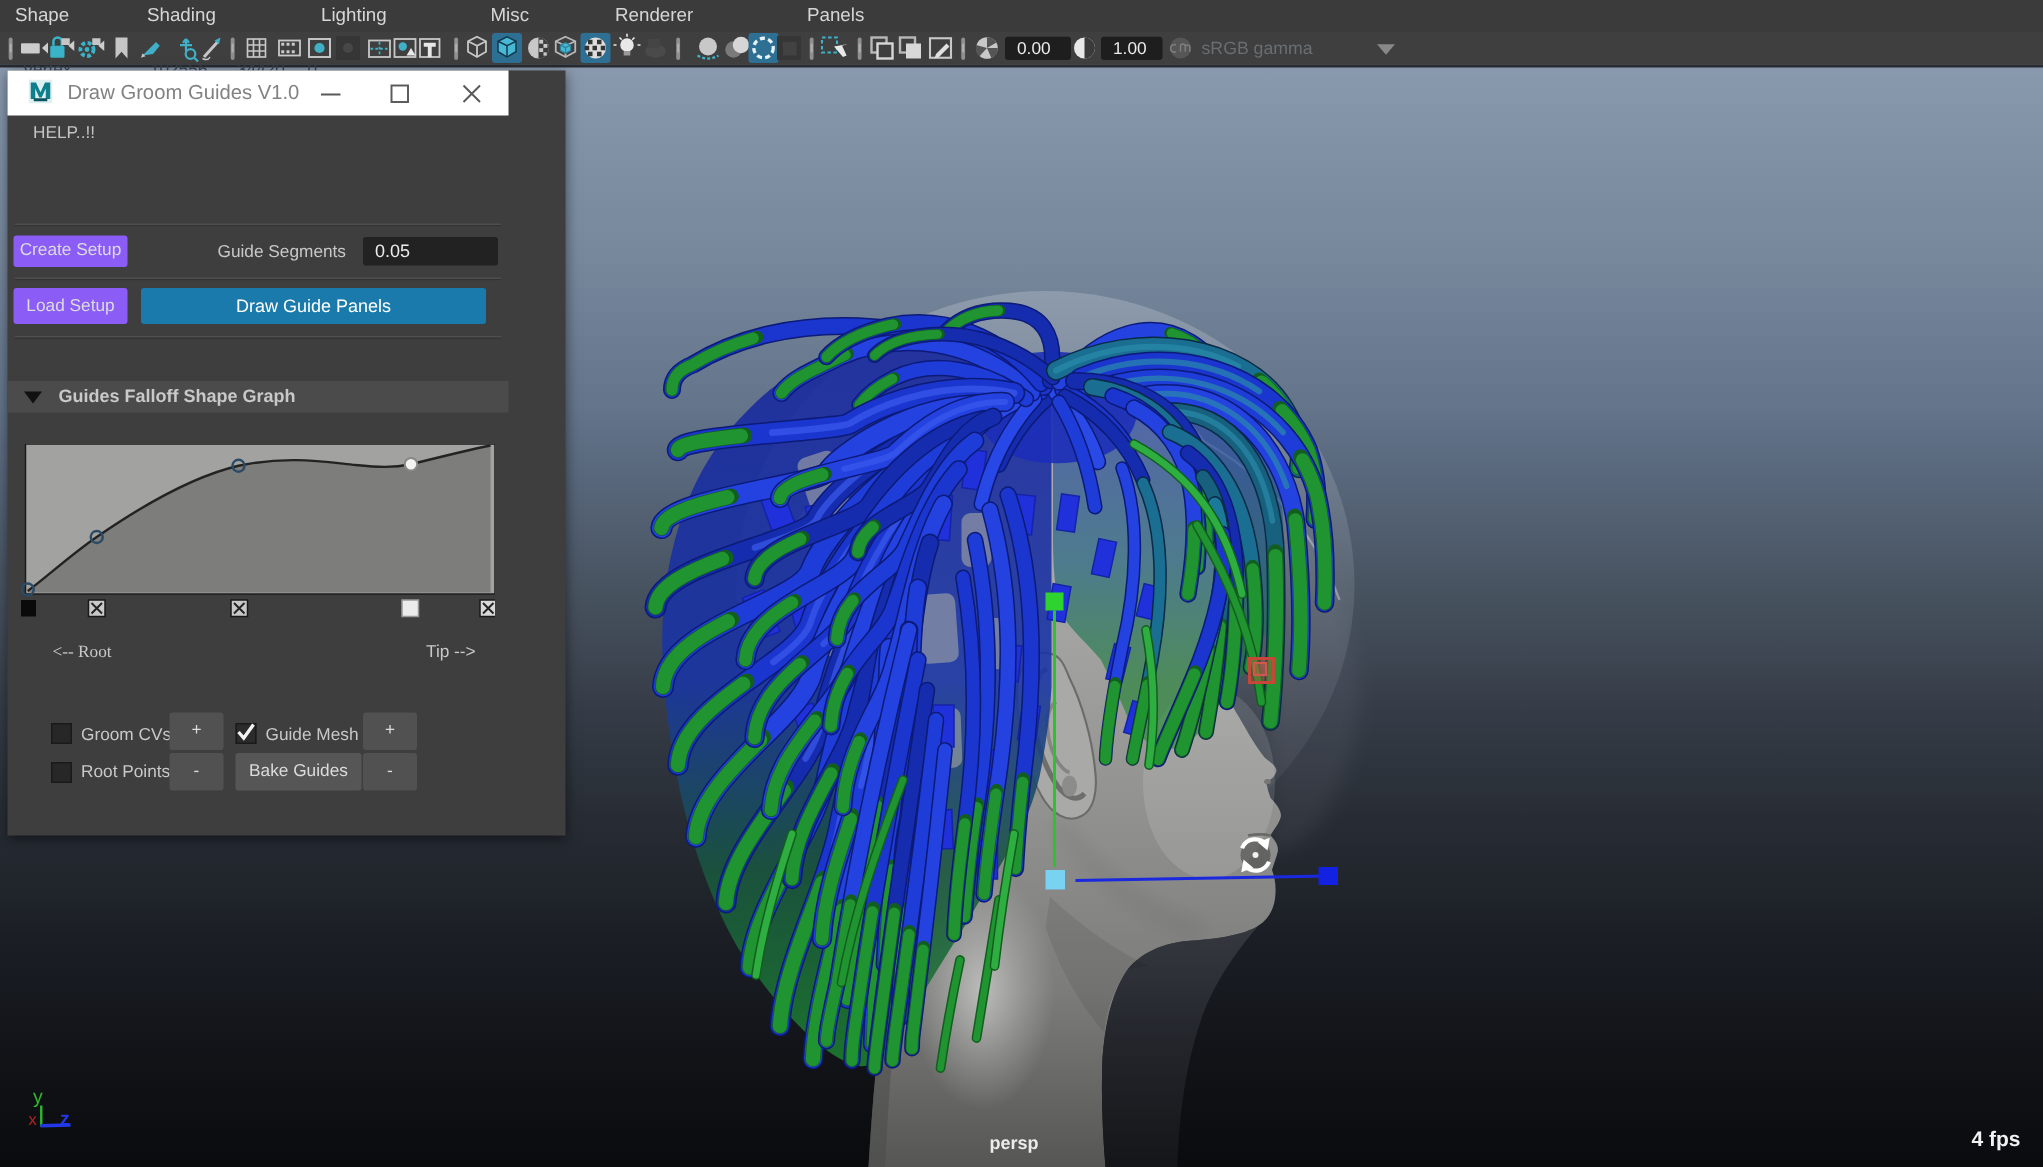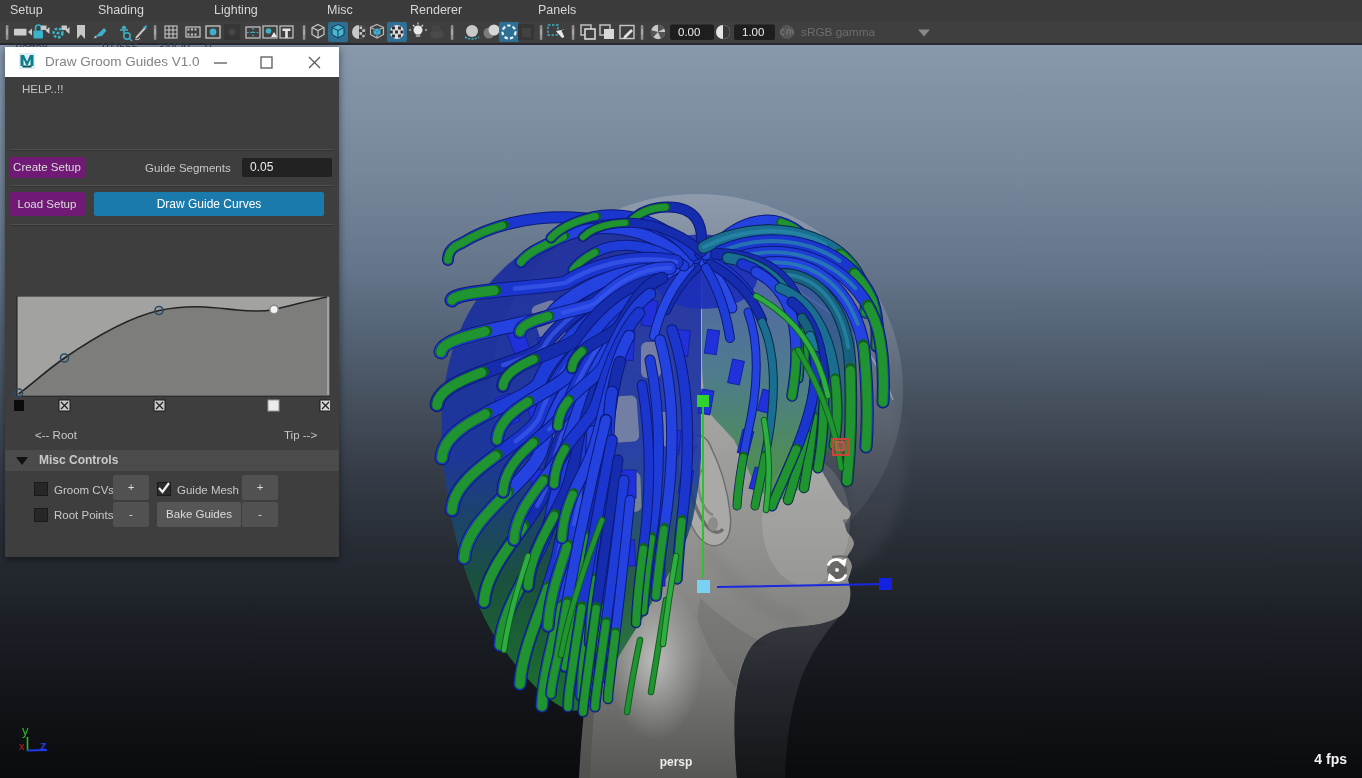--- a/index.html
+++ b/index.html
@@ -10,30 +10,30 @@
   #iconbar{position:absolute;left:0;top:21px;width:1362px;height:22px;background:#3f3f3f;}
   #viewport{position:absolute;left:0;top:43px;width:1362px;height:735px;
     background:linear-gradient(to bottom,
       #8a99ad 0%, #8495aa 4%, #76879c 18%, #64748a 31%, #57667a 38%,
       #47525f 48%, #363d48 58%, #282d35 68%, #1b1f25 79%, #121419 89%, #0a0b0d 100%);}
   #vpsvg{position:absolute;left:0;top:0;}
   #hudrow{position:absolute;left:0;top:40px;width:700px;height:14px;
     font-size:11.5px;color:#38404e;}
   #hudrow b{position:absolute;top:1px;font-weight:normal;}
   
-  #dlg{position:absolute;left:5px;top:47px;width:334px;height:510px;
+  #dlg{position:absolute;left:5px;top:47px;width:372px;height:510px;
        background:#3e3e3e;box-shadow:0 2px 8px rgba(0,0,0,.5);}
   #dlgtitle{position:absolute;left:0;top:0;width:334px;height:30px;background:#ffffff;}
   #dlgtitle .ttl{position:absolute;left:40px;top:7px;font-size:13.5px;color:#828282;}
   .winbtn{position:absolute;top:0;width:30px;height:30px;color:#555;}
   #helplbl{position:absolute;left:17px;top:36px;font-size:11.5px;color:#c4c4c4;}
   #banner{position:absolute;left:9px;top:57px;width:316px;height:23px;background:#5c6a66;
     color:#dfe3e1;font-size:12px;text-align:center;line-height:23px;}
   .sep{position:absolute;height:1px;background:#4f4f4f;border-bottom:1px solid #333;}
-  .btn{position:absolute;background:#701a75;color:#dcdcdc;font-size:11.5px;
+  .btn{position:absolute;background:#8b5cf6;color:#dcdcdc;font-size:11.5px;
        text-align:center;border-radius:2px;}
   .lbl{position:absolute;color:#c8c8c8;font-size:11.5px;}
   .field{position:absolute;background:#222222;color:#ececec;font-size:12px;border-radius:2px;}
   .sechdr{position:absolute;left:0px;width:334px;height:21px;background:#4b4b4b;}
   .sechdr .tri{position:absolute;left:11px;top:7px;width:0;height:0;
     border-left:6px solid transparent;border-right:6px solid transparent;border-top:8px solid #111;}
   .sechdr .st{position:absolute;left:34px;top:3px;font-size:12px;font-weight:bold;color:#c9c9c9;}
   .cbx{position:absolute;width:12px;height:12px;background:#272727;border:1px solid #1a1a1a;}
   #persp{position:absolute;left:636px;top:755px;width:80px;text-align:center;
      color:#ececec;font-size:12px;font-weight:bold;}
@@ -461,21 +461,21 @@
 </svg>
 
 <div id="hudrow">
   <b style="left:15px">Vertex</b>
     <b style="left:100px">102556</b>
   <b style="left:158px">34420</b>
     <b style="left:205px">0</b>
 </div>
 
 <div id="menubar">
-  <span style="left:10px">Setup</span>
+  <span style="left:10px">Shape</span>
   <span style="left:98px">Shading</span>
   <span style="left:214px">Lighting</span>
   <span style="left:327px">Misc</span>
   <span style="left:410px">Renderer</span>
   <span style="left:538px">Panels</span>
 </div>
 <div id="iconbar"><svg width="1362" height="22" viewBox="0 0 1362 22">
 <defs>
  <g id="sepg">
           <rect x="-1.2" y="4" width="2.6" height="15" rx="1.3" fill="#8f8f8f"></rect>
@@ -666,23 +666,27 @@
       </svg>
   </div>
   <div id="helplbl">HELP..!!</div>
 
   <div class="sep" style="left:5px;top:102px;width:324px"></div>
   <div class="btn" style="left:4px;top:110px;width:76px;height:21px;line-height:21px;">Create Setup</div>
   <div class="lbl" style="left:140px;top:115px;">Guide Segments</div>
   <div class="field" style="left:237px;top:111px;width:82px;height:19px;line-height:19px;padding-left:8px;">0.05</div>
   <div class="sep" style="left:5px;top:138px;width:324px"></div>
   <div class="btn" style="left:4px;top:145px;width:76px;height:24px;line-height:24px;">Load Setup</div>
-  <div class="btn" style="left:89px;top:145px;width:230px;height:24px;line-height:24px;background:#1a7aab;color:#fff;font-size:12px;">Draw Guide Curves</div>
+  <div class="btn" style="left:89px;top:145px;width:230px;height:24px;line-height:24px;background:#1a7aab;color:#fff;font-size:12px;">Draw Guide Panels</div>
   <div class="sep" style="left:5px;top:177px;width:324px"></div>
 
+  <div class="sechdr" style="top:207px;">
+      <div class="tri"></div>
+      <div class="st">Guides Falloff Shape Graph</div>
+    </div>
 
   <svg style="position:absolute;left:9px;top:249px" width="316" height="118" viewBox="0 0 316 118">
     <rect x="3" y="0" width="313" height="100" fill="#a2a2a0" stroke="#1c1c1c" stroke-width="1"></rect>
     <path d="M4.5,98 C18,88 33,74 50.5,62 C78,43 113,22 145,14.5 C178,7.5 203,12 223,14 C238,15.5 248,16 260,13.5 C278,9 298,4 313,1 L313,99 L4.5,99 Z" fill="#7d7d7b"></path>
     <path d="M4.5,98 C18,88 33,74 50.5,62 C78,43 113,22 145,14.5 C178,7.5 203,12 223,14 C238,15.5 248,16 260,13.5 C278,9 298,4 313,1" fill="none" stroke="#232323" stroke-width="1.6"></path>
     <circle cx="4.5" cy="97" r="4" fill="none" stroke="#2a4a66" stroke-width="1.6"></circle>
     <circle cx="50.5" cy="62" r="4" fill="none" stroke="#2a4a66" stroke-width="1.6"></circle>
     <circle cx="145" cy="14.5" r="4" fill="none" stroke="#2a4a66" stroke-width="1.6"></circle>
     <circle cx="260" cy="13.5" r="4.2" fill="#f4f4f4" stroke="#888" stroke-width="1.4"></circle>
 
@@ -691,27 +695,23 @@
       <rect x="45" y="104" width="11" height="11" fill="#c9c9c9" stroke="#1a1a1a"></rect>
       <path d="M47,106 l7,7 m0,-7 l-7,7" stroke="#222" stroke-width="1.3"></path>
       <rect x="140" y="104" width="11" height="11" fill="#c9c9c9" stroke="#1a1a1a"></rect>
       <path d="M142,106 l7,7 m0,-7 l-7,7" stroke="#222" stroke-width="1.3"></path>
       <rect x="254" y="104" width="11" height="11" fill="#ececec" stroke="#999"></rect>
       <rect x="306" y="104" width="11" height="11" fill="#d9d9d9" stroke="#1a1a1a"></rect>
       <path d="M308,106 l7,7 m0,-7 l-7,7" stroke="#222" stroke-width="1.3"></path>
     </g>
   </svg>
 
-  <div class="lbl" style="left:30px;top:382px;">&lt;-- Root</div>
+  <div class="lbl" style="left:30px;top:382px;font-family:Liberation Serif, serif;">&lt;-- Root</div>
   <div class="lbl" style="left:279px;top:382px;">Tip --&gt;</div>
 
-  <div class="sechdr" style="top:403px;">
-      <div class="tri"></div>
-      <div class="st">Misc Controls</div>
-    </div>
 
   <div class="cbx" style="left:29px;top:435px;"></div>
   <div class="lbl" style="left:49px;top:437px;">Groom CVs</div>
   <div class="btn" style="left:108px;top:428px;width:36px;height:25px;line-height:25px;background:#515151;">+</div>
   <div class="cbx" style="left:152px;top:435px;background:#2b2b2b;"></div>
   <svg style="position:absolute;left:151px;top:433px" width="16" height="16">
       <path d="M3,8 l3.5,4 L13,3" stroke="#f2f2f2" stroke-width="2.2" fill="none"></path>
     </svg>
   <div class="lbl" style="left:172px;top:437px;">Guide Mesh</div>
   <div class="btn" style="left:237px;top:428px;width:36px;height:25px;line-height:25px;background:#515151;">+</div>

